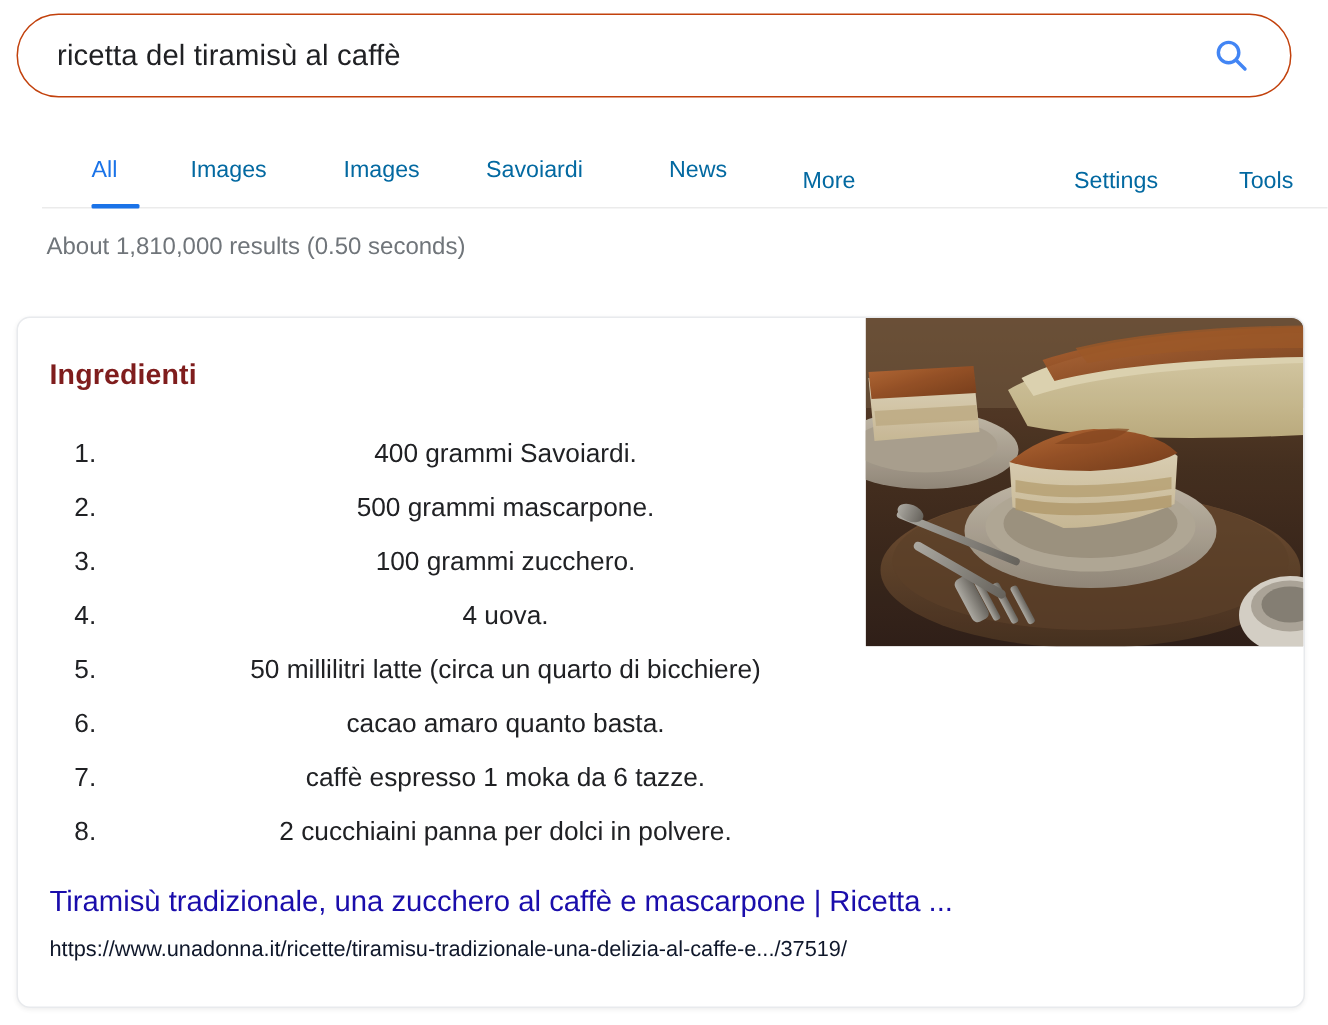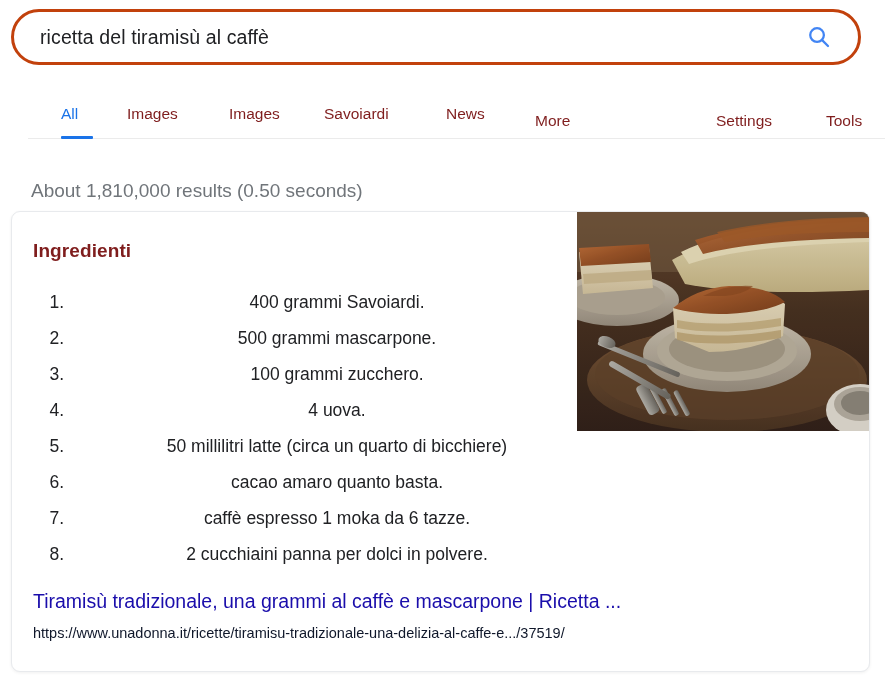--- a/index.html
+++ b/index.html
@@ -25,21 +25,21 @@
     width: 850px;
     height: 56px;
     box-sizing: border-box;
   }
   .searchbar {
     display: flex;
     align-items: center;
     width: 100%;
     height: 56px;
     box-sizing: border-box;
-    border: 3px solid #c2410c;
+    border: 1px solid #c2410c;
     border-radius: 28px;
     background: #fff;
     padding: 0 22px 0 26px;
     justify-content: flex-end;
   }
   .search-input {
     flex: 1 1 auto;
     border: none;
     outline: none;
     font-family: "Liberation Sans", sans-serif;
@@ -75,21 +75,21 @@
     margin-left: 28px;
   }
   .nav-inner {
     position: relative;
     height: 100%;
   }
   .nav-item {
     position: absolute;
     top: 13px;
     font-size: 15.5px;
-    color: #7f1d1d;
+    color: #0369a1;
     white-space: nowrap;
     cursor: pointer;
     padding-bottom: 13px;
   }
   .nav-item.active {
     color: #1a73e8;
     font-weight: 500;
   }
   .nav-underline {
     position: absolute;
@@ -106,22 +106,22 @@
   .nav-shopping { left: 296px; }
   .nav-news     { left: 418px; }
   .nav-more     { left: 507px; top: 20px; }
   .nav-settings { left: 688px; top: 20px; }
   .nav-tools    { left: 798px; top: 20px; }
 
   
   .result-stats {
     position: absolute;
     left: 31px;
-    top: 180px;
-    font-size: 19px;
+    top: 156px;
+    font-size: 16px;
     color: #70757a;
     white-space: nowrap;
   }
 
   
   .result-card {
     position: absolute;
     left: 11px;
     top: 211px;
     width: 859px;
@@ -331,17 +331,17 @@
         <g>
           <ellipse cx="283" cy="198" rx="34" ry="26" fill="#e4ded3"></ellipse>
           <ellipse cx="283" cy="192" rx="26" ry="17" fill="#b7b0a3"></ellipse>
           <ellipse cx="283" cy="191" rx="19" ry="12" fill="#8e887c"></ellipse>
         </g>
 
         <rect x="0" y="0" width="292" height="219" fill="#000" opacity="0.07"></rect>
       </svg>
     </div>
 
-    <a class="result-title" href="#">Tiramisù tradizionale, una grammi al caffè e mascarpone | Ricetta ...</a>
+    <a class="result-title" href="#">Tiramisù tradizionale, una zucchero al caffè e mascarpone | Ricetta ...</a>
     <div class="result-url">https://www.unadonna.it/ricette/tiramisu-tradizionale-una-delizia-al-caffe-e.../37519/</div>
 
   </div>
 </div>
 
 </body></html>

